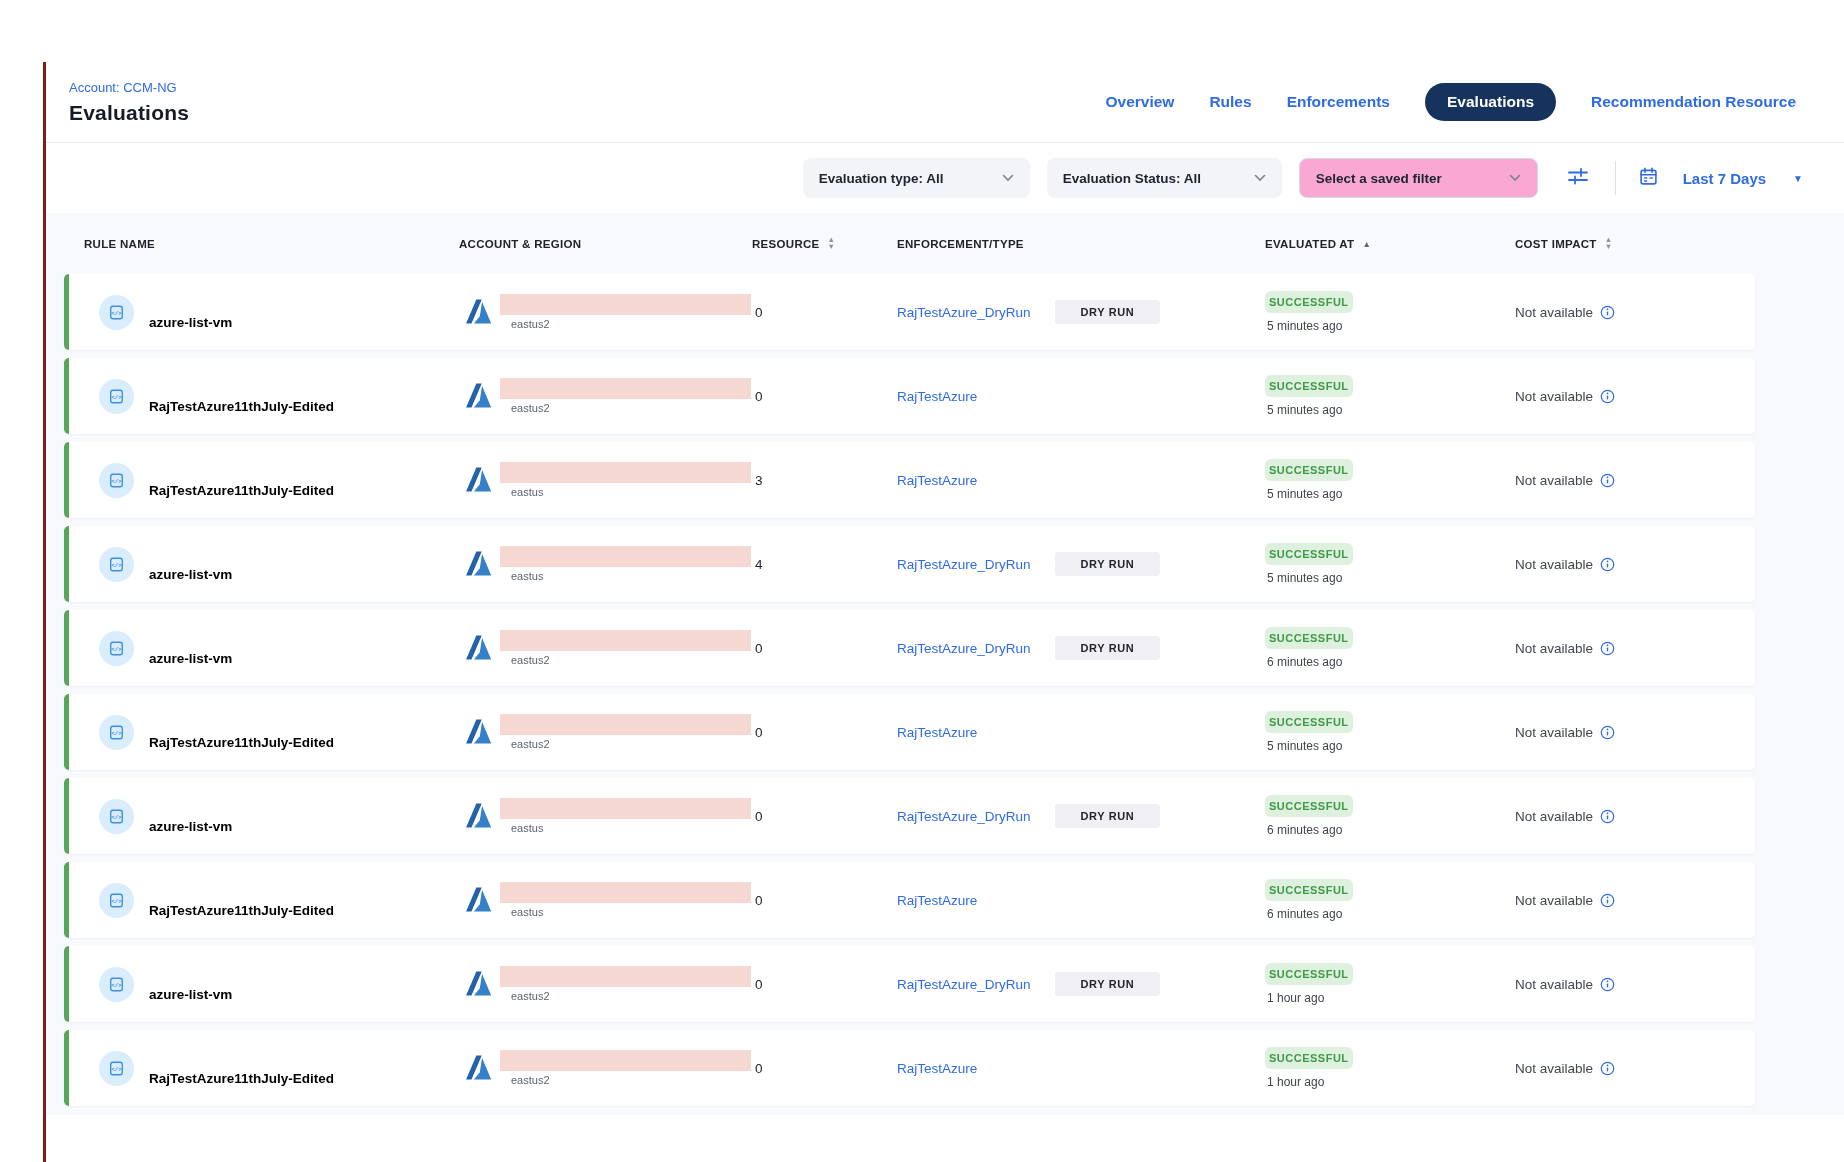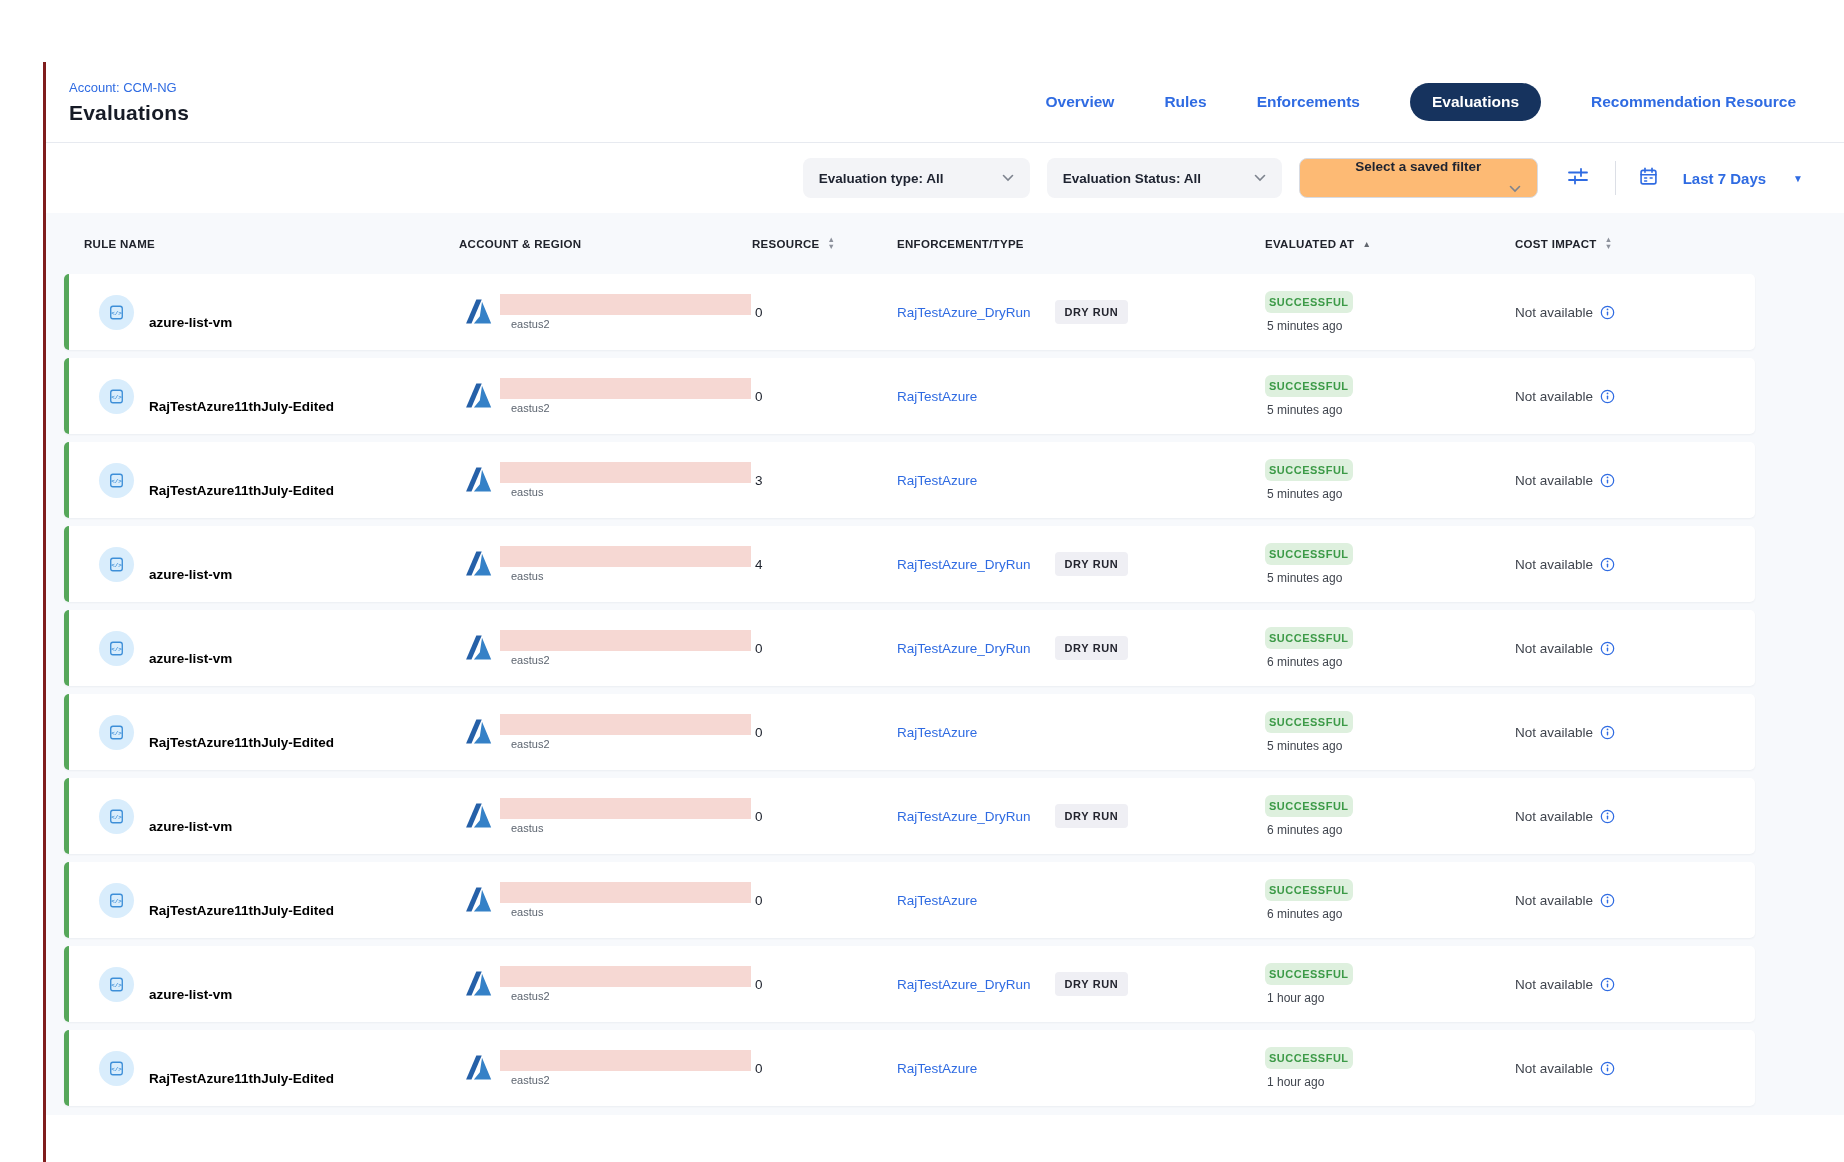--- a/index.html
+++ b/index.html
@@ -20,41 +20,41 @@
   }
   
   .page-header {
     height:81px; flex:0 0 81px;
     display:flex; justify-content:space-between; align-items:center;
     padding:0 48px 0 23px;
     border-bottom:1px solid #e7eaf0;
   }
   .account-link { color:var(--accent-blue,#2f6be2); font-size:13px; margin-bottom:6px; cursor:pointer; }
   .page-title { font-size:21px; font-weight:700; color:#161b26; letter-spacing:.2px; }
-  .tabs { display:flex; align-items:center; gap:50px;justify-content:center; }
+  .tabs { display:flex; align-items:center; gap:35px;justify-content:center; }
   .tab { font-size:15.5px; font-weight:600; color:var(--accent-blue,#2f6be2); cursor:pointer; white-space:nowrap; }
   .tab.active {
     background:var(--active-tab-bg,#16335e); color:var(--active-tab-text,#fff);
     padding:10px 22px; border-radius:999px;
   }
   
   .filter-bar {
     height:70px; flex:0 0 70px;
     display:flex; align-items:center; justify-content:flex-end;
     gap:17px; padding-right:41px; background:#fff;
   }
   .chip {
     height:40px; display:flex; align-items:center; gap:11px;
     padding:0 16px; background:#f3f4f7; border-radius:8px;
     font-size:13.5px; font-weight:600; color:#1e2330; cursor:pointer; white-space:nowrap;
   }
   .chip .chev { margin-left:auto; display:flex; }
   .chip.w235 { width:235px; }
   .chip.w227 { width:227px; }
-  .select-saved { background:#fdba74; border:1px solid #d7dbe3; width:239px;flex-direction:column; }
+  .select-saved { background:#f9a8d4; border:1px solid #d7dbe3; width:239px; }
   .checkbox {
     width:18px; height:18px; border:1.5px solid #8fb0ea; border-radius:4px; background:#fff;
   }
   .icon-btn { display:flex; align-items:center; cursor:pointer; margin:0 9px 0 12px; }
   .vdivider { width:1px; height:34px; background:#dcdfe6; }
   .daterange {
     display:flex; align-items:center; gap:25px; cursor:pointer;
     color:var(--accent-blue,#2f6be2); font-size:15px; font-weight:600; margin-left:6px;
   }
   .daterange .tri { font-size:10px; margin-left:2px; }
@@ -84,21 +84,21 @@
   }
   .account-cell { display:flex; align-items:flex-start; gap:8px; padding-left:6px; }
   .azure-icon { width:27px; height:27px; margin-top:4px; flex:0 0 27px; }
   .redacted-bar { width:251px; height:21px; background:var(--redacted-bar-pink,#f6d8d3); }
   .region { font-size:11px; color:#5d6570; margin-top:3px; padding-left:11px; }
   .resource-cell { font-size:13.5px; color:#1c212c; padding-left:3px; }
   .enf-cell { display:flex; align-items:center; gap:24px; font-size:13.5px; }
   .enf-link { color:var(--accent-blue,#2f6be2); font-weight:500; cursor:pointer; }
   .dryrun-badge {
     background:var(--dry-run-bg,#efeff4); color:#23242e; font-size:11px; font-weight:700;
-    letter-spacing:.6px; padding:6px 10px; border-radius:4px; white-space:nowrap;
+    letter-spacing:.6px; padding:6px 26px; border-radius:4px; white-space:nowrap;
   }
   .eval-cell { display:flex; flex-direction:column; gap:6px; align-items:flex-start; }
   .status-badge {
     background:var(--success-badge-bg,#def0de); color:var(--success-badge-text,#3c9a47);
     font-size:11px; font-weight:700; letter-spacing:.5px; padding:5px 4px; border-radius:6px;
   }
   .eval-time { font-size:12px; color:#40454e; padding-left:2px; }
   .cost-cell { display:flex; align-items:center; gap:7px; font-size:13.5px; color:#40454e; }
   .bottom-strip { height:47px; background:#fff; }
 </style>

